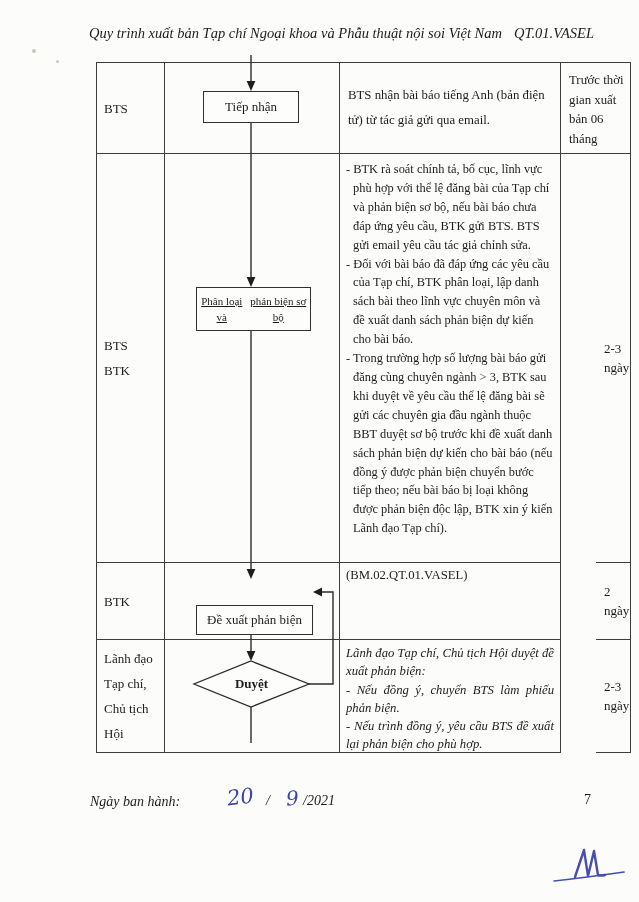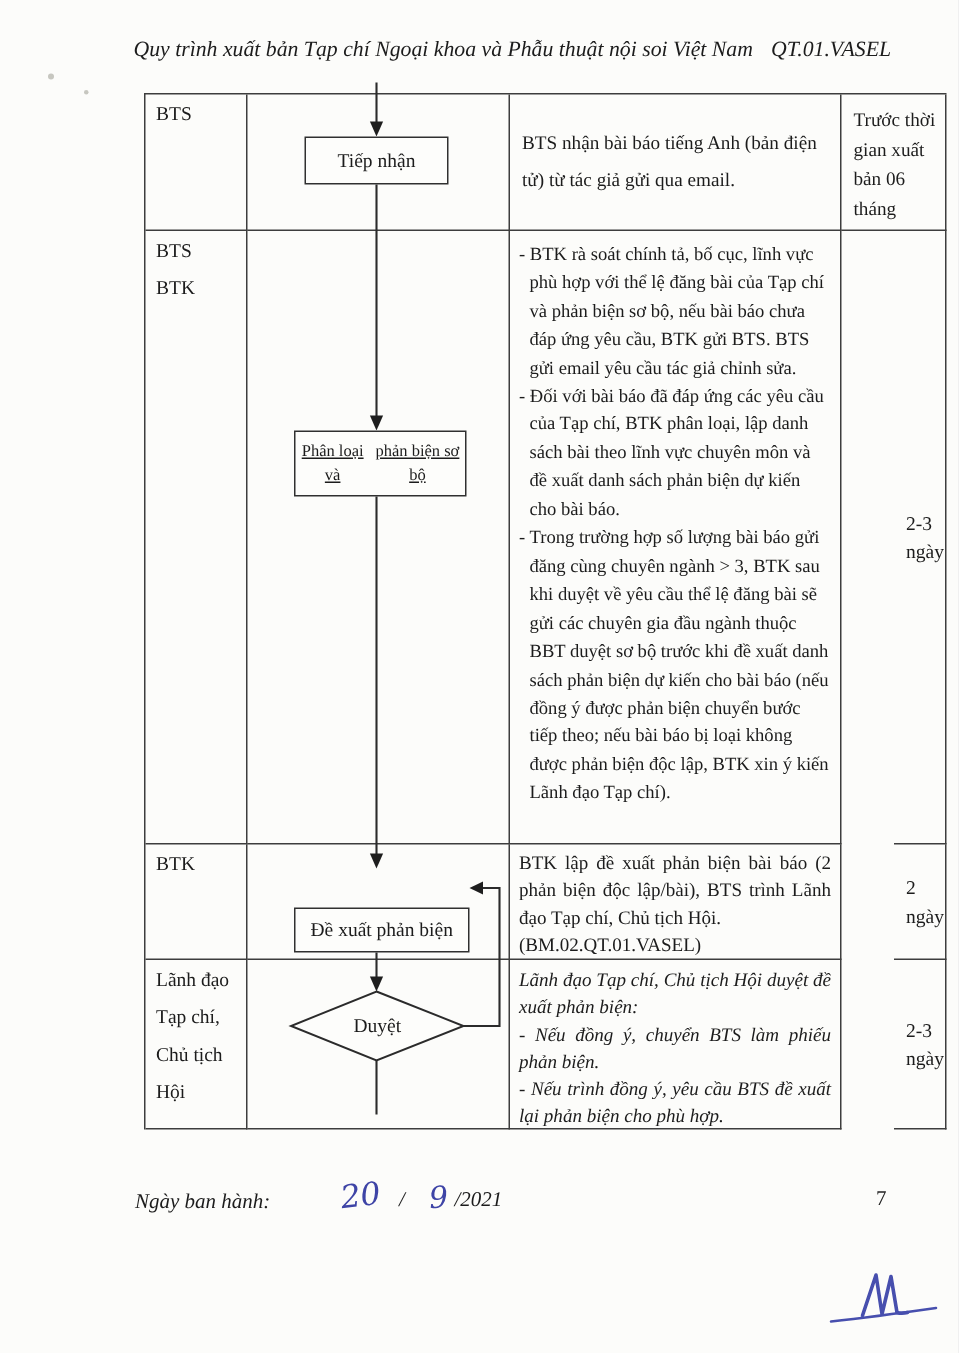--- a/index.html
+++ b/index.html
@@ -13,21 +13,21 @@
   
   .speck{position:absolute;background:#9a9a90;border-radius:50%;opacity:.55;}
 
   
   .grid{position:absolute;left:96px;top:62px;width:534px;height:690px;
         display:grid;grid-template-columns:68px 175px 221px 70px;
         grid-template-rows:91px 409px 77px 113px;
         border-top:1.2px solid #3d3d3d;border-left:1.2px solid #3d3d3d;box-sizing:content-box;}
   .cell{border-right:1.2px solid #3d3d3d;border-bottom:1.2px solid #3d3d3d;
         box-sizing:border-box;font-size:13px;line-height:19px;overflow:hidden;}
-  .actor{display:flex;flex-direction:column;padding-left:7px;line-height:25px;}
+  .actor{display:flex;flex-direction:column;justify-content:center;padding-left:7px;line-height:25px;}
   .vcenter{display:flex;flex-direction:column;justify-content:center;}
   .c-r1c3{padding:0 8px;line-height:25px;font-size:12.8px;}
   .c-r1c4{padding:8px 5px 0 8px;line-height:19.5px;font-size:12.8px;}
   .c-r2c3{padding:6px 6px 0 6px;font-size:12.4px;line-height:18.9px;}
   .bullet{text-indent:-7px;padding-left:7px;}
   .c-r3c3{padding:3px 6px 0 6px;font-size:12.7px;line-height:18.3px;text-align:justify;}
   .c-r4c3{padding:4px 6px 0 6px;font-size:12.7px;line-height:18.3px;text-align:justify;font-style:italic;}
   .timecell{padding-left:8px;font-size:13px;margin-left:35px;}
 
   
@@ -84,21 +84,20 @@
     </div>
     <div class="cell vcenter timecell">
       <div>2-3 ngày</div>
     </div>
 
     <div class="cell actor">
       <div>BTK</div>
     </div>
     <div class="cell"></div>
     <div class="cell c-r3c3">
-      <div>BTK lập đề xuất phản biện bài báo (2 phản biện độc lập/bài), BTS trình Lãnh đạo Tạp chí, Chủ tịch Hội.</div>
       <div>(BM.02.QT.01.VASEL)</div>
     </div>
     <div class="cell vcenter timecell">
       <div>2 ngày</div>
     </div>
 
     <div class="cell actor">
       <div>Lãnh đạo Tạp chí, Chủ tịch Hội</div>
     </div>
     <div class="cell"></div>
@@ -134,21 +133,21 @@
   <div class="node" style="left:203px;top:91px;width:94px;height:30px;">
     <span>Tiếp nhận</span>
   </div>
   <div class="node two-line" style="left:196px;top:287px;width:113px;height:42px;">
     <span>Phân loại và</span>
     <span>phản biện sơ bộ</span>
   </div>
   <div class="node" style="left:196px;top:605px;width:115px;height:28px;">
     <span>Đề xuất phản biện</span>
   </div>
-  <div class="diamond-label" style="left:194px;top:662px;width:115px;height:44px;">
+  <div class="diamond-label" style="left:194px;top:662px;width:115px;height:44px;font-weight:bold;">
     <span>Duyệt</span>
   </div>
 
   <div class="foot-label">Ngày ban hành:</div>
   <div class="hand hand-day">20</div>
   <div class="foot-sep">/</div>
   <div class="hand hand-month">9</div>
   <div class="foot-year">/2021</div>
   <div class="page-num">7</div>
 

